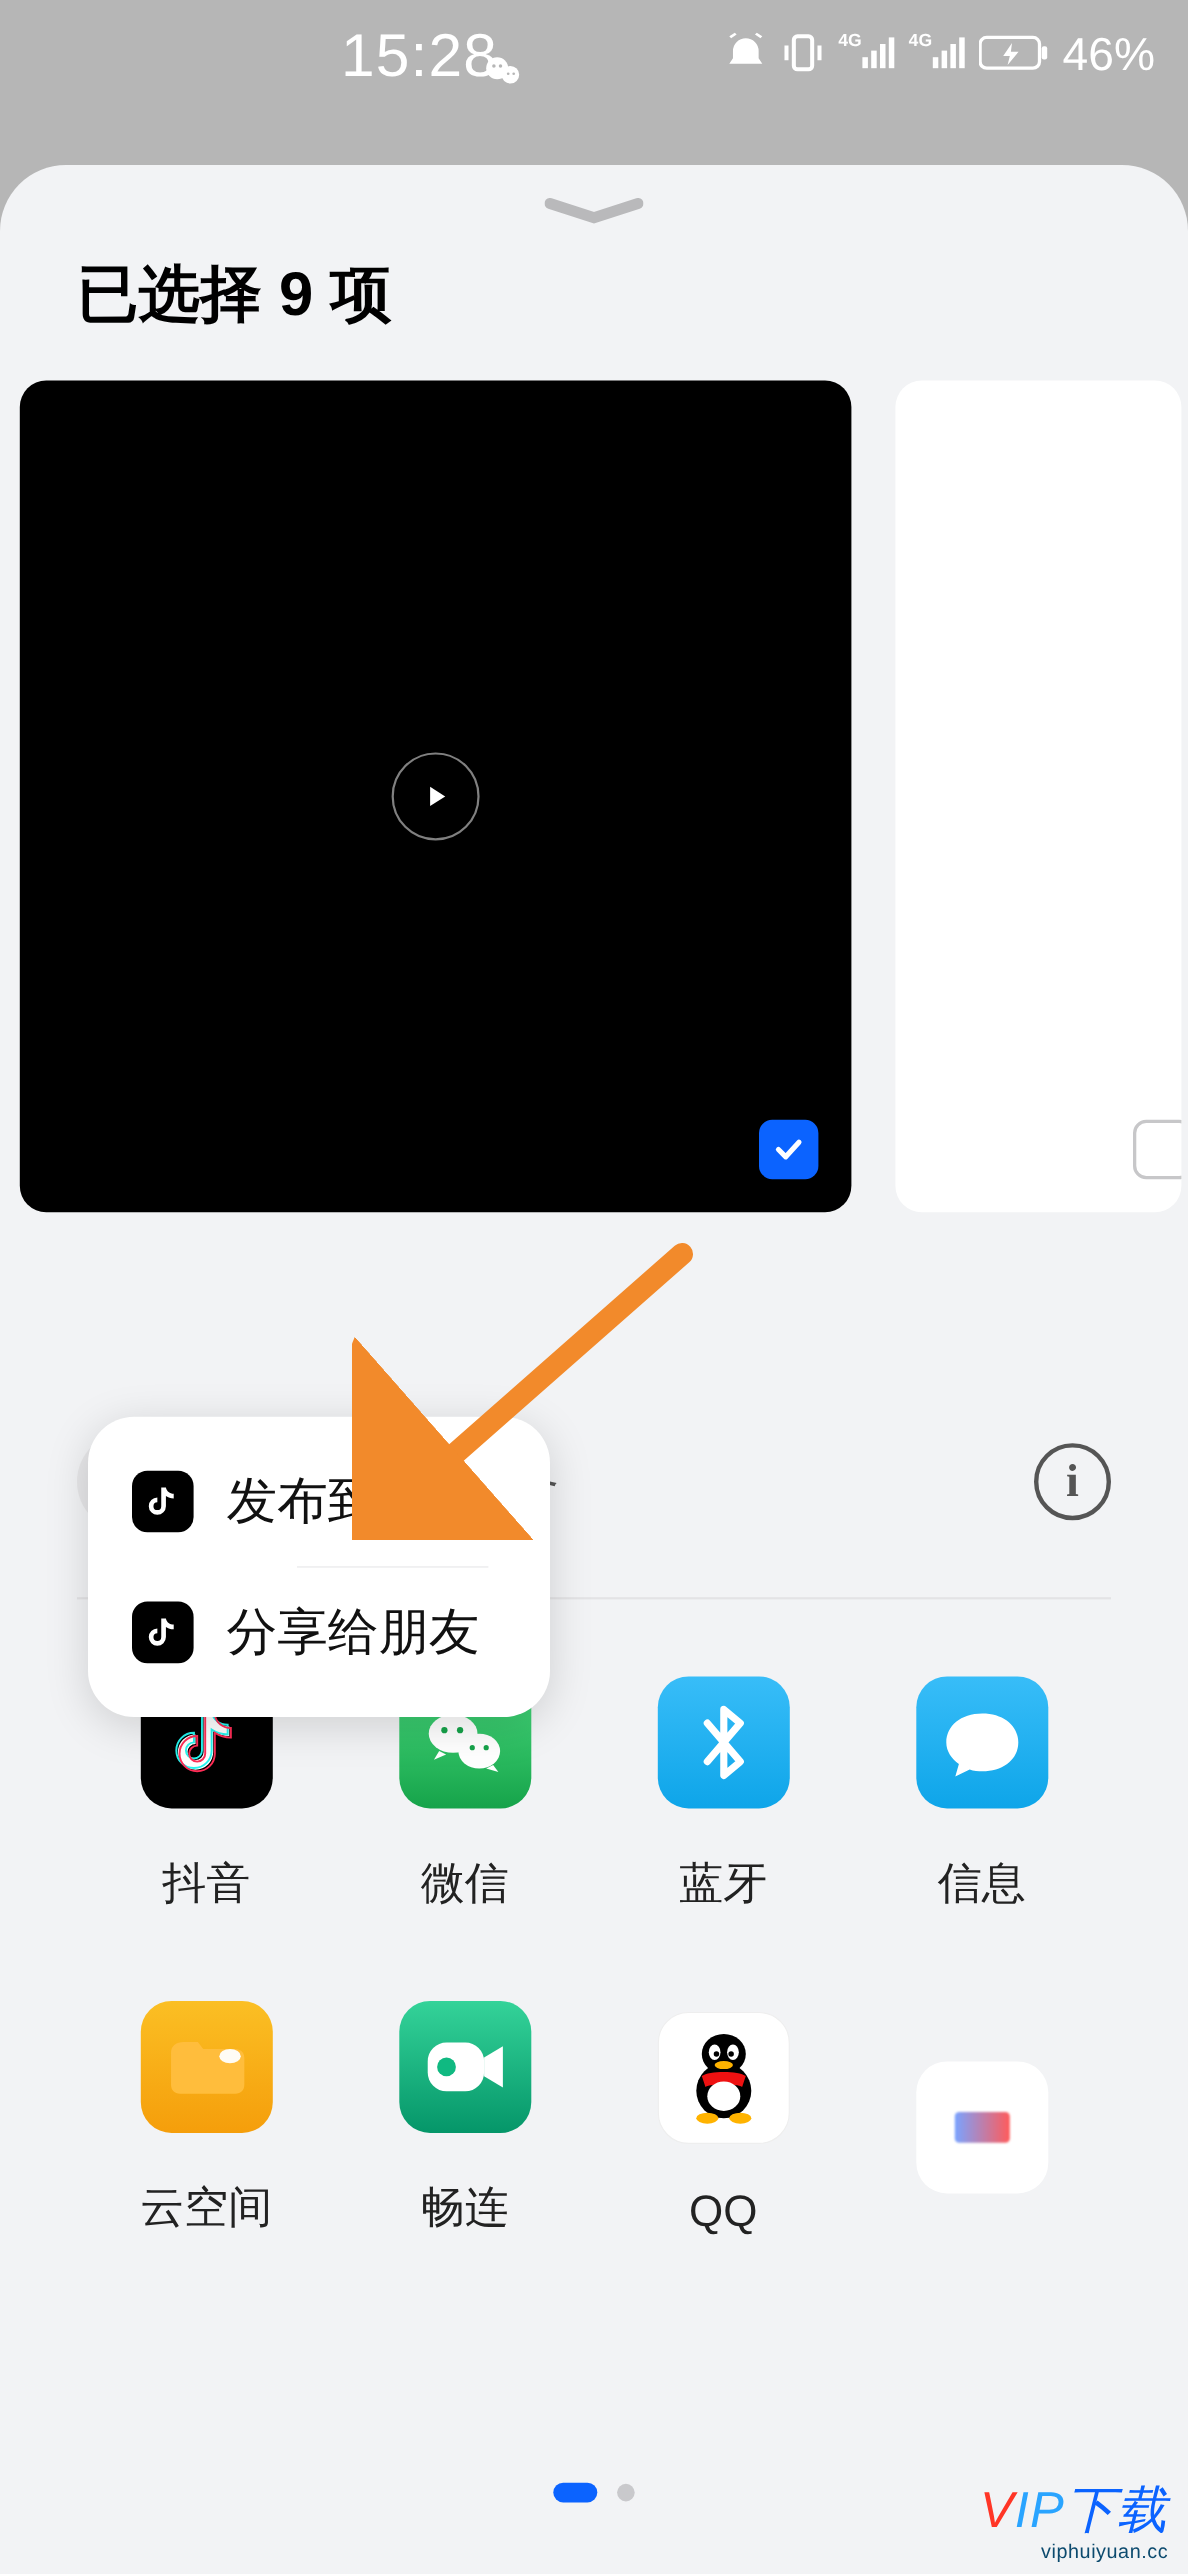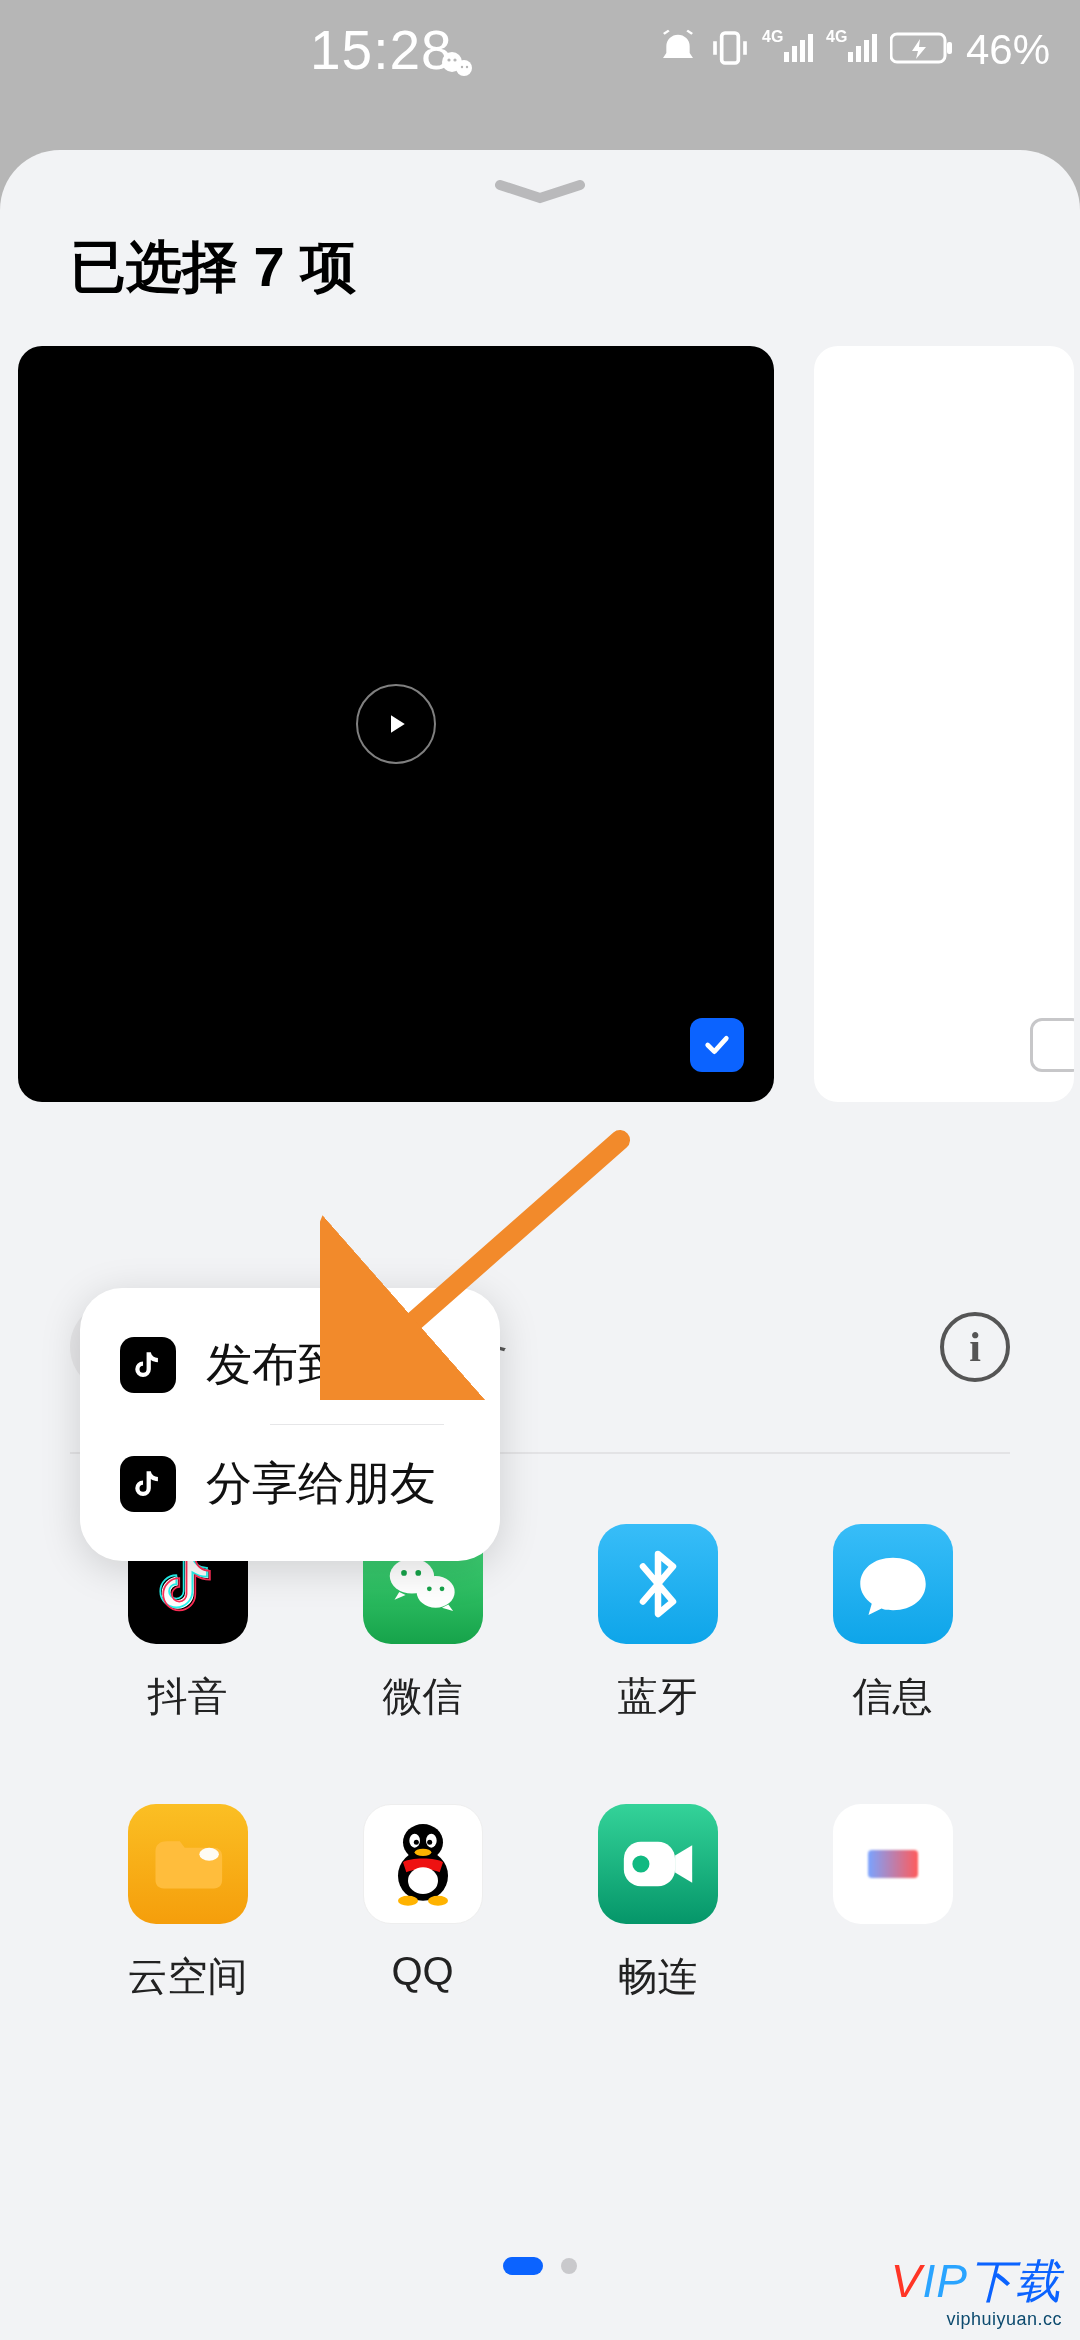--- a/index.html
+++ b/index.html
@@ -30,21 +30,21 @@
 
   
   .nearby { margin: 200px 70px 0 70px; display:flex; align-items:center; border-bottom: 2px solid #e3e3e5; padding-bottom: 60px; }
   .nearby-left { display:flex; align-items:center; gap: 40px; flex:1; }
   .nearby-avatar { width: 90px; height: 90px; border-radius: 50%; background: #e6e6e8; display:flex; align-items:center; justify-content:center; color:#888; }
   .nearby-label { font-size: 44px; color:#555; }
   .nearby-info { width: 70px; height: 70px; border: 4px solid #555; border-radius: 50%; display:flex; align-items:center; justify-content:center; color:#555; font-size:42px; font-weight:700; font-family: Georgia, serif; }
 
   
   .app-grid { margin-top: 70px; padding: 0 70px; display:grid; grid-template-columns: repeat(4, 1fr); row-gap: 80px; justify-items:center; }
-  .app-item { display:flex; flex-direction:column; align-items:center; gap: 25px; }
+  .app-item { display:flex; flex-direction:column; align-items:center; gap: 40px; justify-content: flex-end; }
   .app-icon { width: 120px; height: 120px; border-radius: 28px; display:flex; align-items:center; justify-content:center; }
   .app-label { font-size: 40px; color:#222; }
 
   
   .popup { position:absolute; left: 80px; top: 1288px; width: 420px; background:#fff; border-radius: 42px; box-shadow: 0 8px 40px rgba(0,0,0,.15); z-index: 15; padding: 18px 0; }
   .popup-item { display:flex; align-items:center; gap: 30px; padding: 28px 40px; }
   .popup-sep { height: 1px; background:#e6e6e8; margin: 0 56px 0 190px; }
   .popup-icon { width: 56px; height: 56px; border-radius: 14px; background:#000; display:flex; align-items:center; justify-content:center; }
   .popup-label { font-size: 46px; color:#111; }
 
@@ -131,21 +131,21 @@
     <span class="status-battery-text">46%</span>
   </div>
 </div>
 
 <div class="sheet">
   <div class="grabber">
     <svg width="90" height="24" viewBox="0 0 90 24">
         <path d="M5 5 L45 18 L85 5" stroke="#b9b9bb" stroke-width="10" fill="none" stroke-linecap="round"></path>
       </svg>
   </div>
-  <div class="sheet-title">已选择 7 项</div>
+  <div class="sheet-title">已选择 9 项</div>
 
   <div class="preview-row">
     <div class="preview-item preview-video">
       <span class="play-badge">
         <svg width="30" height="30" viewBox="0 0 24 24" fill="#fff">
             <path d="M8 5v14l11-7z"></path>
           </svg>
       </span>
       <span class="check-badge">
         <svg width="32" height="32" viewBox="0 0 24 24" fill="none" stroke="#fff" stroke-width="3.5" stroke-linecap="round" stroke-linejoin="round">
@@ -216,50 +216,50 @@
     </div>
 
     <div class="app-item">
       <span class="app-icon bg-cloud">
         <svg width="78" height="60" viewBox="0 0 48 36">
             <path d="M4 10c0-4 3-6 7-6h8l3 4h18c3 0 5 2 5 5v15c0 3-2 5-5 5H9c-3 0-5-2-5-5z" fill="#ffbd3c"></path>
             <ellipse cx="37" cy="12" rx="6" ry="4" fill="#fff" opacity=".95"></ellipse>
           </svg>
       </span>
       <span class="app-label">云空间</span>
+    </div>
+    <div class="app-item">
+      <span class="app-icon bg-meet">
+        <svg width="82" height="66" viewBox="0 0 48 38">
+            <rect x="4" y="6" width="30" height="26" rx="10" fill="#fff"></rect>
+            <path d="M34 14l10-6v22l-10-6z" fill="#fff"></path>
+            <circle cx="14" cy="19" r="5" fill="#10b981"></circle>
+          </svg>
+      </span>
+      <span class="app-label">畅连</span>
     </div>
     <div class="app-item">
       <span class="app-icon bg-qq">
         <svg width="80" height="90" viewBox="0 0 48 54">
             <ellipse cx="24" cy="14" rx="12" ry="11" fill="#000"></ellipse>
             <ellipse cx="24" cy="34" rx="15" ry="15" fill="#000"></ellipse>
             <ellipse cx="19" cy="13" rx="3.2" ry="4.2" fill="#fff"></ellipse>
             <ellipse cx="29" cy="13" rx="3.2" ry="4.2" fill="#fff"></ellipse>
             <circle cx="20" cy="14" r="1.5" fill="#000"></circle>
             <circle cx="28" cy="14" r="1.5" fill="#000"></circle>
             <ellipse cx="24" cy="20" rx="5" ry="2.2" fill="#ffb300"></ellipse>
             <path d="M12 26c4-3 20-3 24 0l-2 6c-3-2-17-2-20 0z" fill="#e11"></path>
             <ellipse cx="15" cy="49" rx="6" ry="3" fill="#ffb300"></ellipse>
             <ellipse cx="33" cy="49" rx="6" ry="3" fill="#ffb300"></ellipse>
             <ellipse cx="24" cy="37" rx="9" ry="8" fill="#fff"></ellipse>
           </svg>
       </span>
       <span class="app-label">QQ</span>
     </div>
     <div class="app-item">
-      <span class="app-icon bg-meet">
-        <svg width="82" height="66" viewBox="0 0 48 38">
-            <rect x="4" y="6" width="30" height="26" rx="10" fill="#fff"></rect>
-            <path d="M34 14l10-6v22l-10-6z" fill="#fff"></path>
-            <circle cx="14" cy="19" r="5" fill="#10b981"></circle>
-          </svg>
-      </span>
-      <span class="app-label">畅连</span>
-    </div>
-    <div class="app-item">
       <span class="app-icon bg-blank">
         <span class="blank-inner"></span>
       </span>
       <span class="app-label"></span>
     </div>
   </div>
 
   <div class="dots">
     <span class="dot-active"></span>
     <span class="dot"></span>

